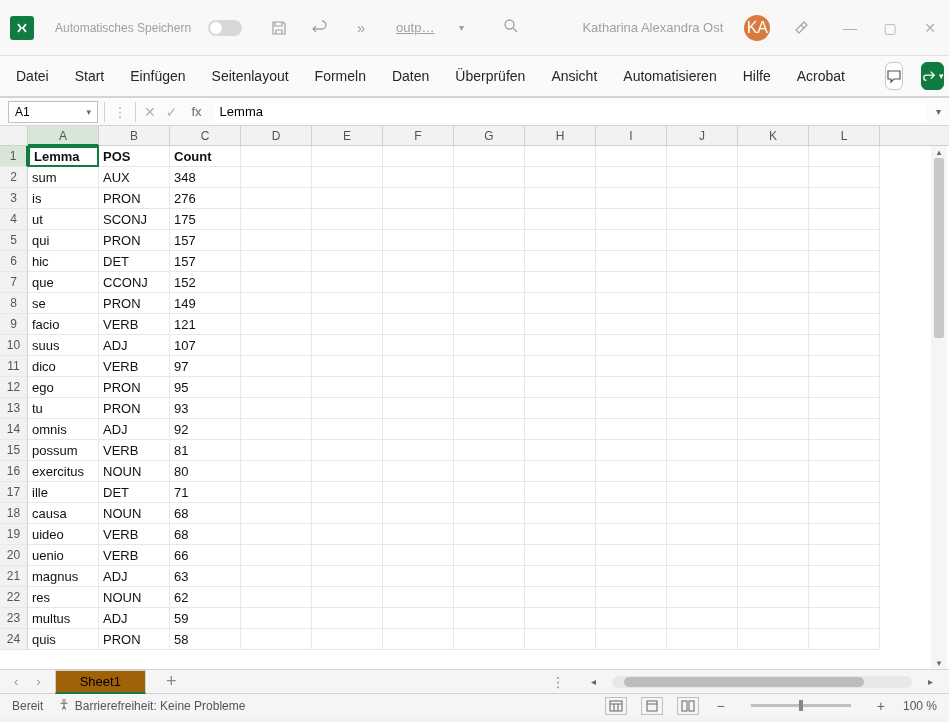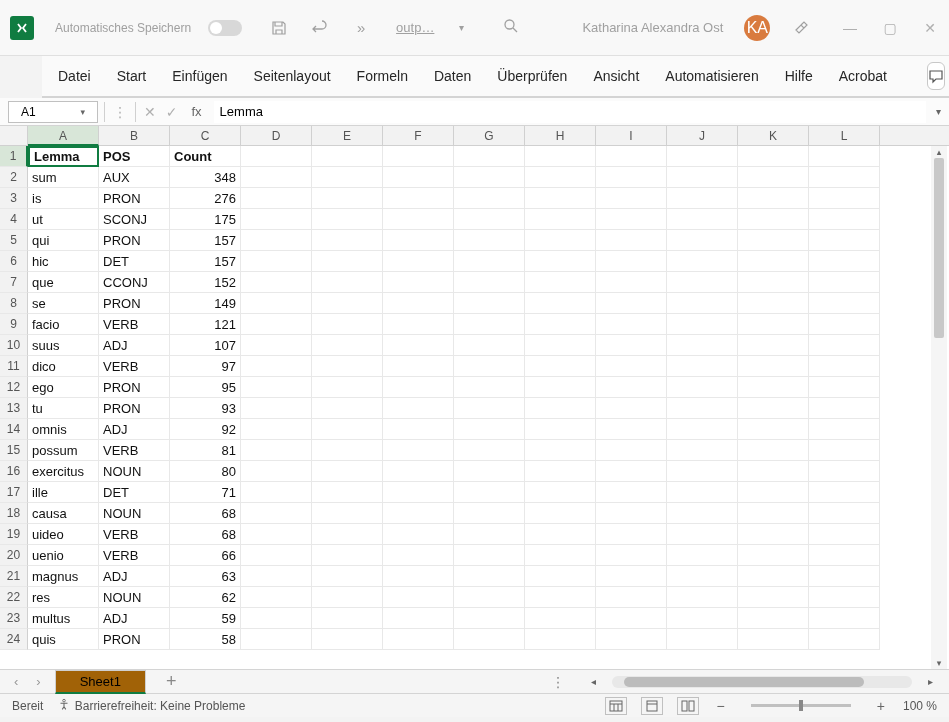--- a/index.html
+++ b/index.html
@@ -13,49 +13,49 @@
 .toggle::after { content: ''; position: absolute; left: 2px; top: 2px; width: 12px; height: 12px; background: white; border-radius: 50%; }
 .qat-icon { width: 20px; height: 20px; color: #a0a0a0; display: flex; align-items: center; justify-content: center; margin: 0 4px; font-size: 15px; }
 .filename { color: #a0a0a0; font-size: 13px; margin: 0 30px 0 8px; text-decoration: underline; }
 .search-icon { color: #a0a0a0; margin: 0 50px 0 15px; }
 .username { color: #a0a0a0; font-size: 13px; margin-right: 8px; }
 .avatar { width: 26px; height: 26px; background: #d97b3f; border-radius: 50%; color: white; display: flex; align-items: center; justify-content: center; font-size: 16px; font-weight: 500; }
 .winbtns { margin-left: auto; display: flex; gap: 22px; color: #b0b0b0; font-size: 14px; align-items: center; }
 .winbtn { width: 18px; text-align: center; }
 
 
-.ribbon { height: 42px; background: #fafafa; display: flex; align-items: center; padding: 0 12px; gap: 18px; border-bottom: 2px solid #d4d4d4; margin-left: 42px; }
+.ribbon { height: 42px; background: #fafafa; display: flex; align-items: center; padding: 0 12px; gap: 18px; border-bottom: 2px solid #d4d4d4; }
 .ribbon-tab { font-size: 14px; color: #262626; padding: 6px 4px; cursor: pointer; }
 .ribbon-spacer { flex: 1; }
 .ribbon-btn { border: 1px solid #c8c8c8; border-radius: 6px; width: 32px; height: 28px; display: flex; align-items: center; justify-content: center; font-size: 14px; background: white; }
 .ribbon-btn.green { background: #0f7b3e; color: white; border-color: #0f7b3e; width: 42px; }
 
 
 .formula-bar { height: 28px; background: #fbfbfb; display: flex; align-items: center; border-bottom: 1px solid #d4d4d4; padding: 0 8px; gap: 6px; }
-.namebox { width: 90px; height: 22px; border: 1px solid #c0c0c0; background: white; font-size: 12px; padding: 0 12px; display: flex; align-items: center; justify-content: space-between; }
+.namebox { width: 90px; height: 22px; border: 1px solid #c0c0c0; background: white; font-size: 12px; padding: 0 6px; display: flex; align-items: center; justify-content: space-between; }
 .namebox-drop { font-size: 9px; color: #666; }
 .fb-sep { width: 1px; height: 20px; background: #d0d0d0; }
 .fb-icon { color: #b0b0b0; font-size: 14px; padding: 0 2px; }
 .fx { color: #666; font-size: 13px; padding: 0 6px; }
 .formula-input { flex: 1; height: 22px; border: none; background: white; font-size: 13px; padding: 0 6px; outline: none; }
 .formula-expand { font-size: 10px; color: #666; margin-left: 4px; }
 
 
 .grid-area { position: relative; height: 543px; background: white; overflow: hidden; }
 .col-headers { display: flex; height: 20px; background: #f2f2f2; border-bottom: 1px solid #d0d0d0; position: relative; }
 .corner { width: 28px; height: 20px; background: #f2f2f2; border-right: 1px solid #d0d0d0; border-bottom: 1px solid #d0d0d0; flex-shrink: 0; }
 .col-header { width: 71px; height: 20px; text-align: center; font-size: 12px; color: #555; border-right: 1px solid #d0d0d0; line-height: 20px; flex-shrink: 0; }
 .col-header.selected { background: #d8e6d8; border-bottom: 2px solid #107c41; }
 .rows { overflow: hidden; }
 .row { display: flex; height: 21px; }
 .row-header { width: 28px; text-align: center; font-size: 12px; color: #555; background: #f2f2f2; border-right: 1px solid #d0d0d0; border-bottom: 1px solid #e8e8e8; line-height: 21px; flex-shrink: 0; }
 .row-header.selected { background: #d8e6d8; border-right: 2px solid #107c41; }
 .cell { width: 71px; height: 21px; font-size: 13px; padding: 0 4px; border-right: 1px solid #e8e8e8; border-bottom: 1px solid #e8e8e8; line-height: 21px; overflow: hidden; white-space: nowrap; flex-shrink: 0; color: #111; }
 .cell.bold { font-weight: 600; }
-.cell.num { text-align: right; }
+.cell.num { }
 .cell.selected { border: 2px solid #107c41; line-height: 17px; }
 .vscroll { position: absolute; right: 2px; top: 20px; bottom: 0; width: 16px; background: #f5f5f5; }
 .vscroll-thumb { position: absolute; top: 12px; left: 3px; width: 10px; height: 180px; background: #c8c8c8; border-radius: 2px; }
 .vscroll-arrow { position: absolute; left: 0; width: 16px; height: 12px; font-size: 9px; text-align: center; color: #666; line-height: 12px; }
 
 
 .sheet-tabs { height: 24px; background: #f5f5f5; display: flex; align-items: center; border-top: 1px solid #d4d4d4; padding: 0 10px; gap: 10px; }
 .nav-arrow { color: #999; font-size: 13px; padding: 0 4px; }
 .sheet-tab { background: #a16207; padding: 3px 24px; font-size: 13px; border-top: 1px solid #d0d0d0; border-left: 1px solid #d0d0d0; border-right: 1px solid #d0d0d0; border-bottom: 2px solid #107c41; }
 .add-sheet { color: #888; font-size: 18px; padding: 0 10px; }

